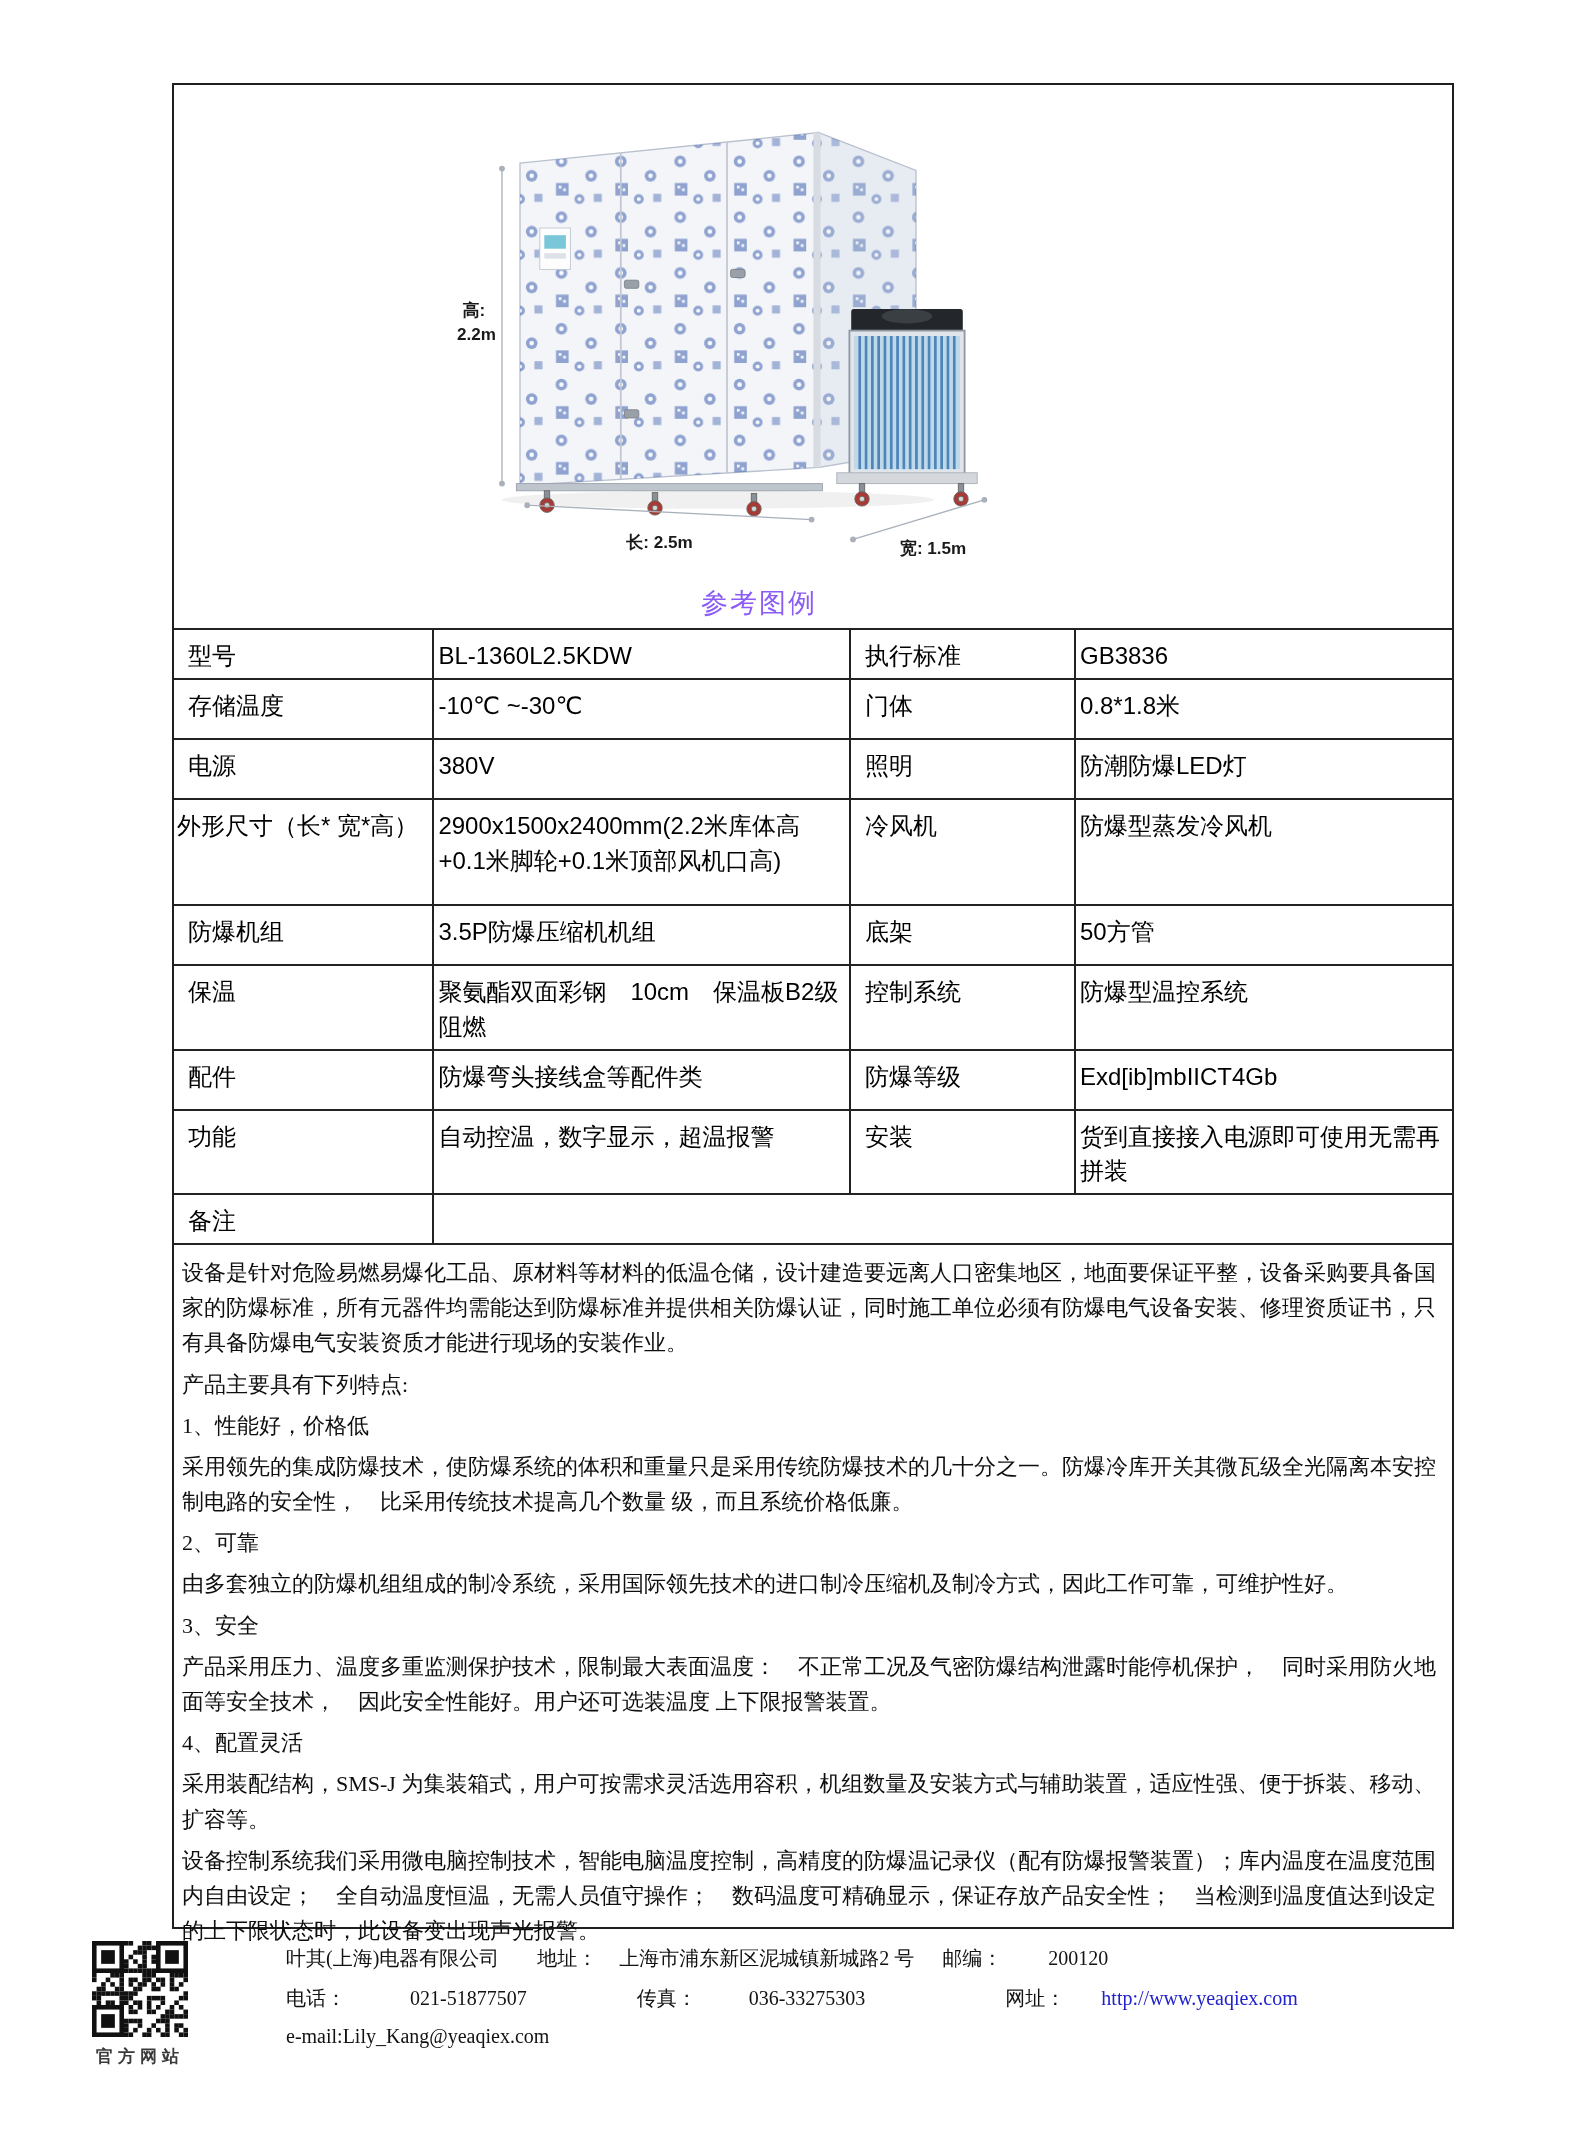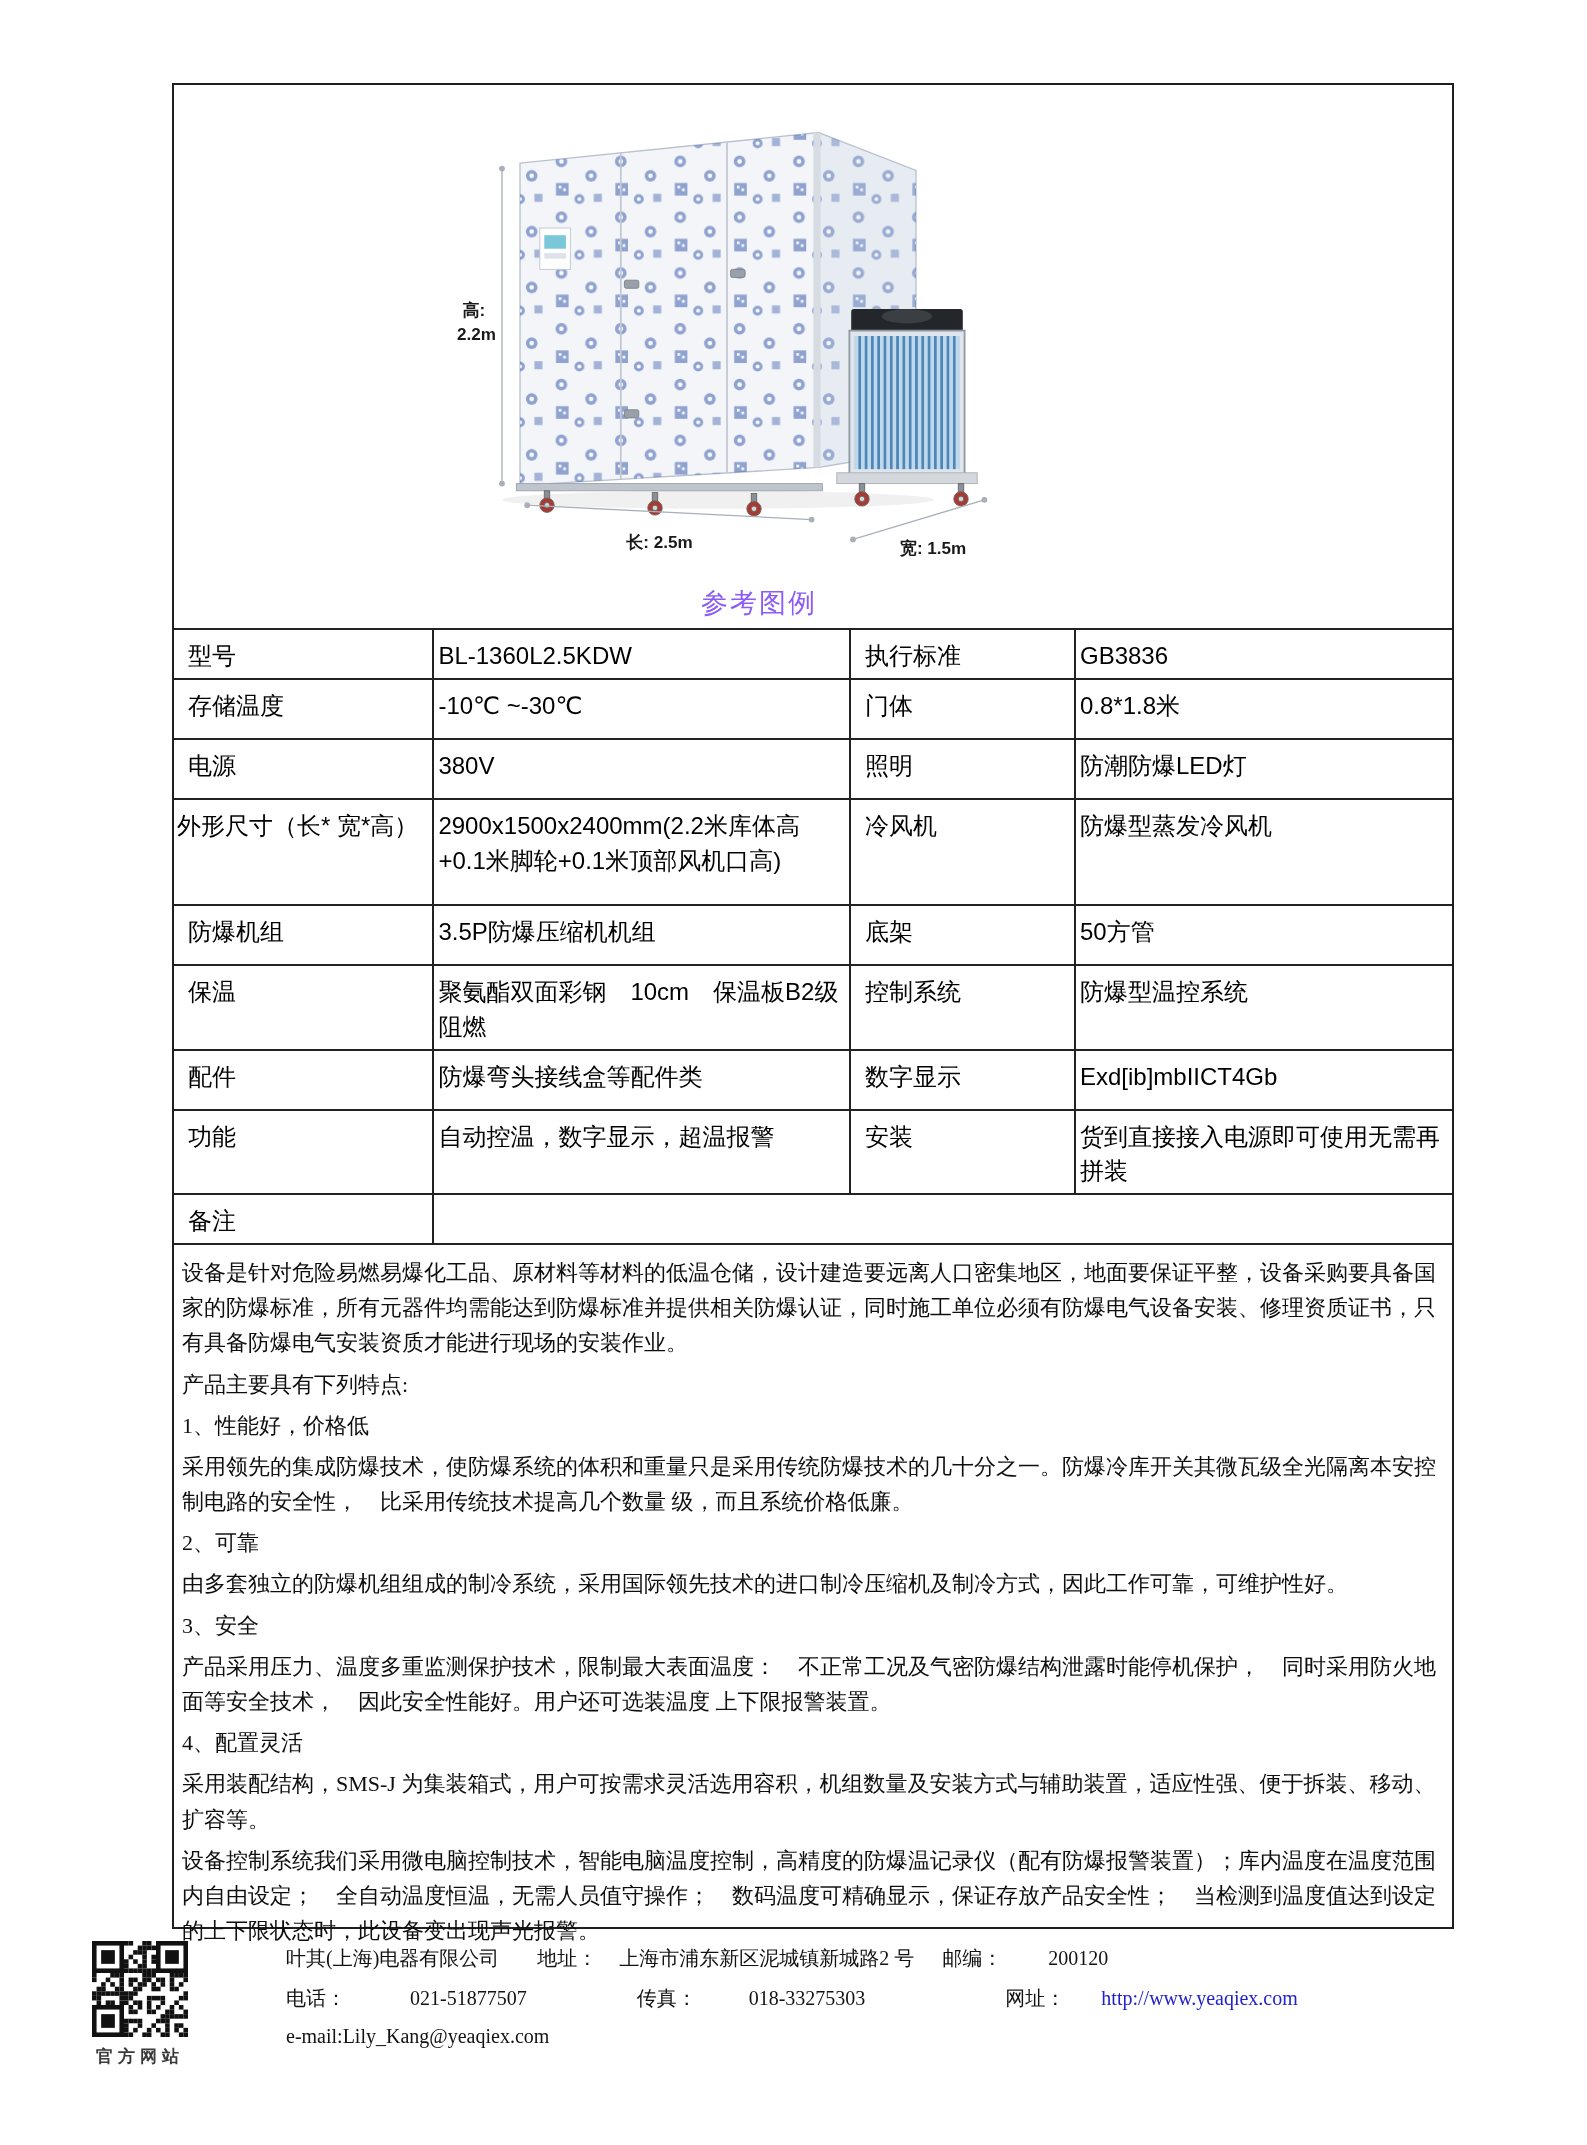--- a/index.html
+++ b/index.html
@@ -185,21 +185,21 @@
     </tr>
     <tr class="r-b">
       <td class="lbl">保温</td>
       <td>聚氨酯双面彩钢　10cm　保温板B2级阻燃</td>
       <td class="lbl">控制系统</td>
       <td>防爆型温控系统</td>
     </tr>
     <tr class="r-m">
       <td class="lbl">配件</td>
       <td>防爆弯头接线盒等配件类</td>
-      <td class="lbl">数字显示</td>
+      <td class="lbl">防爆等级</td>
       <td>Exd[ib]mbIICT4Gb</td>
     </tr>
     <tr class="r-f">
       <td class="lbl">功能</td>
       <td>自动控温，数字显示，超温报警</td>
       <td class="lbl">安装</td>
       <td>货到直接接入电源即可使用无需再拼装</td>
     </tr>
     <tr class="r-note">
       <td class="lbl">备注</td>
@@ -398,21 +398,21 @@
       <span class="g38">叶其(上海)电器有限公司</span>
       <span class="g22">地址：</span>
       <span class="g28">上海市浦东新区泥城镇新城路2 号</span>
       <span class="g46">邮编：</span>
       <span>200120</span>
     </div>
     <div class="fline">
       <span class="g64">电话：</span>
       <span class="g110">021-51877507</span>
       <span class="g56">传真：</span>
-      <span class="g140">018-33275303</span>
+      <span class="g140">036-33275303</span>
       <span class="g36">网址：</span>
       <a href="#" class="weblink">http://www.yeaqiex.com</a>
     </div>
     <div class="fline">
       <span>e-mail:Lily_Kang@yeaqiex.com</span>
     </div>
   </div>
 </div>
 
 </body></html>

